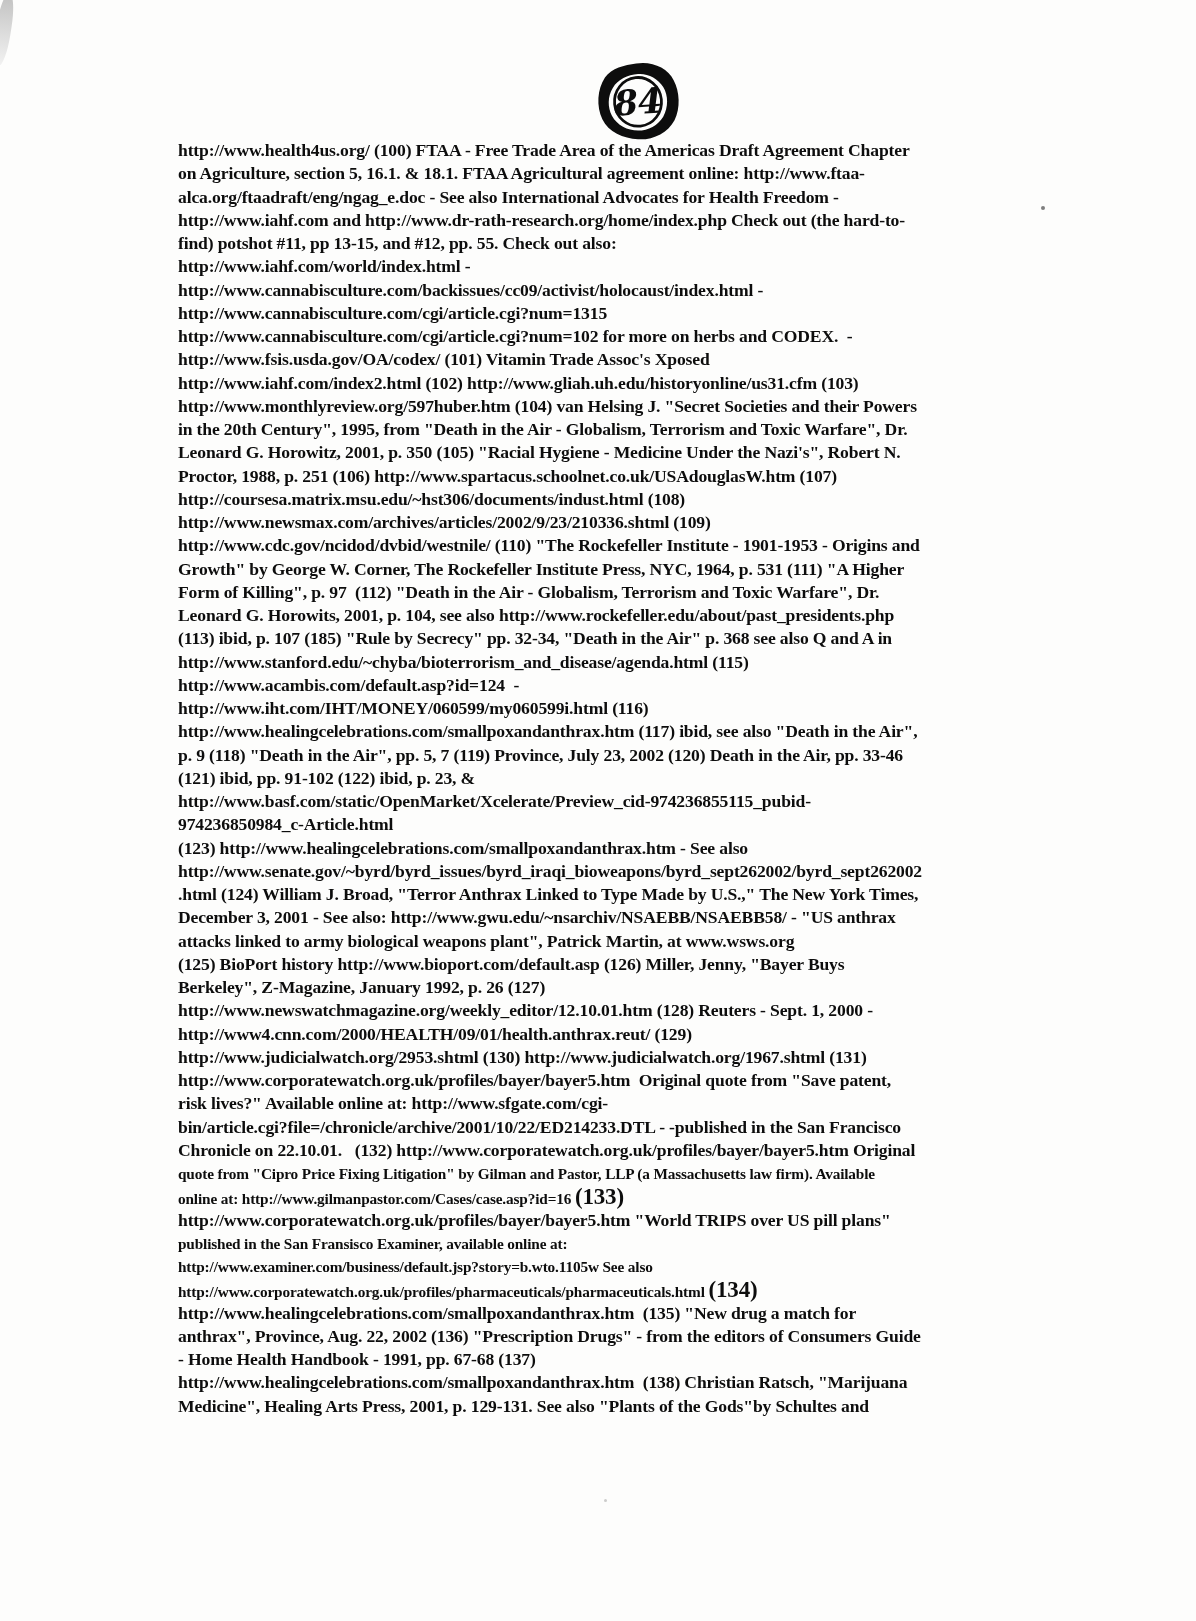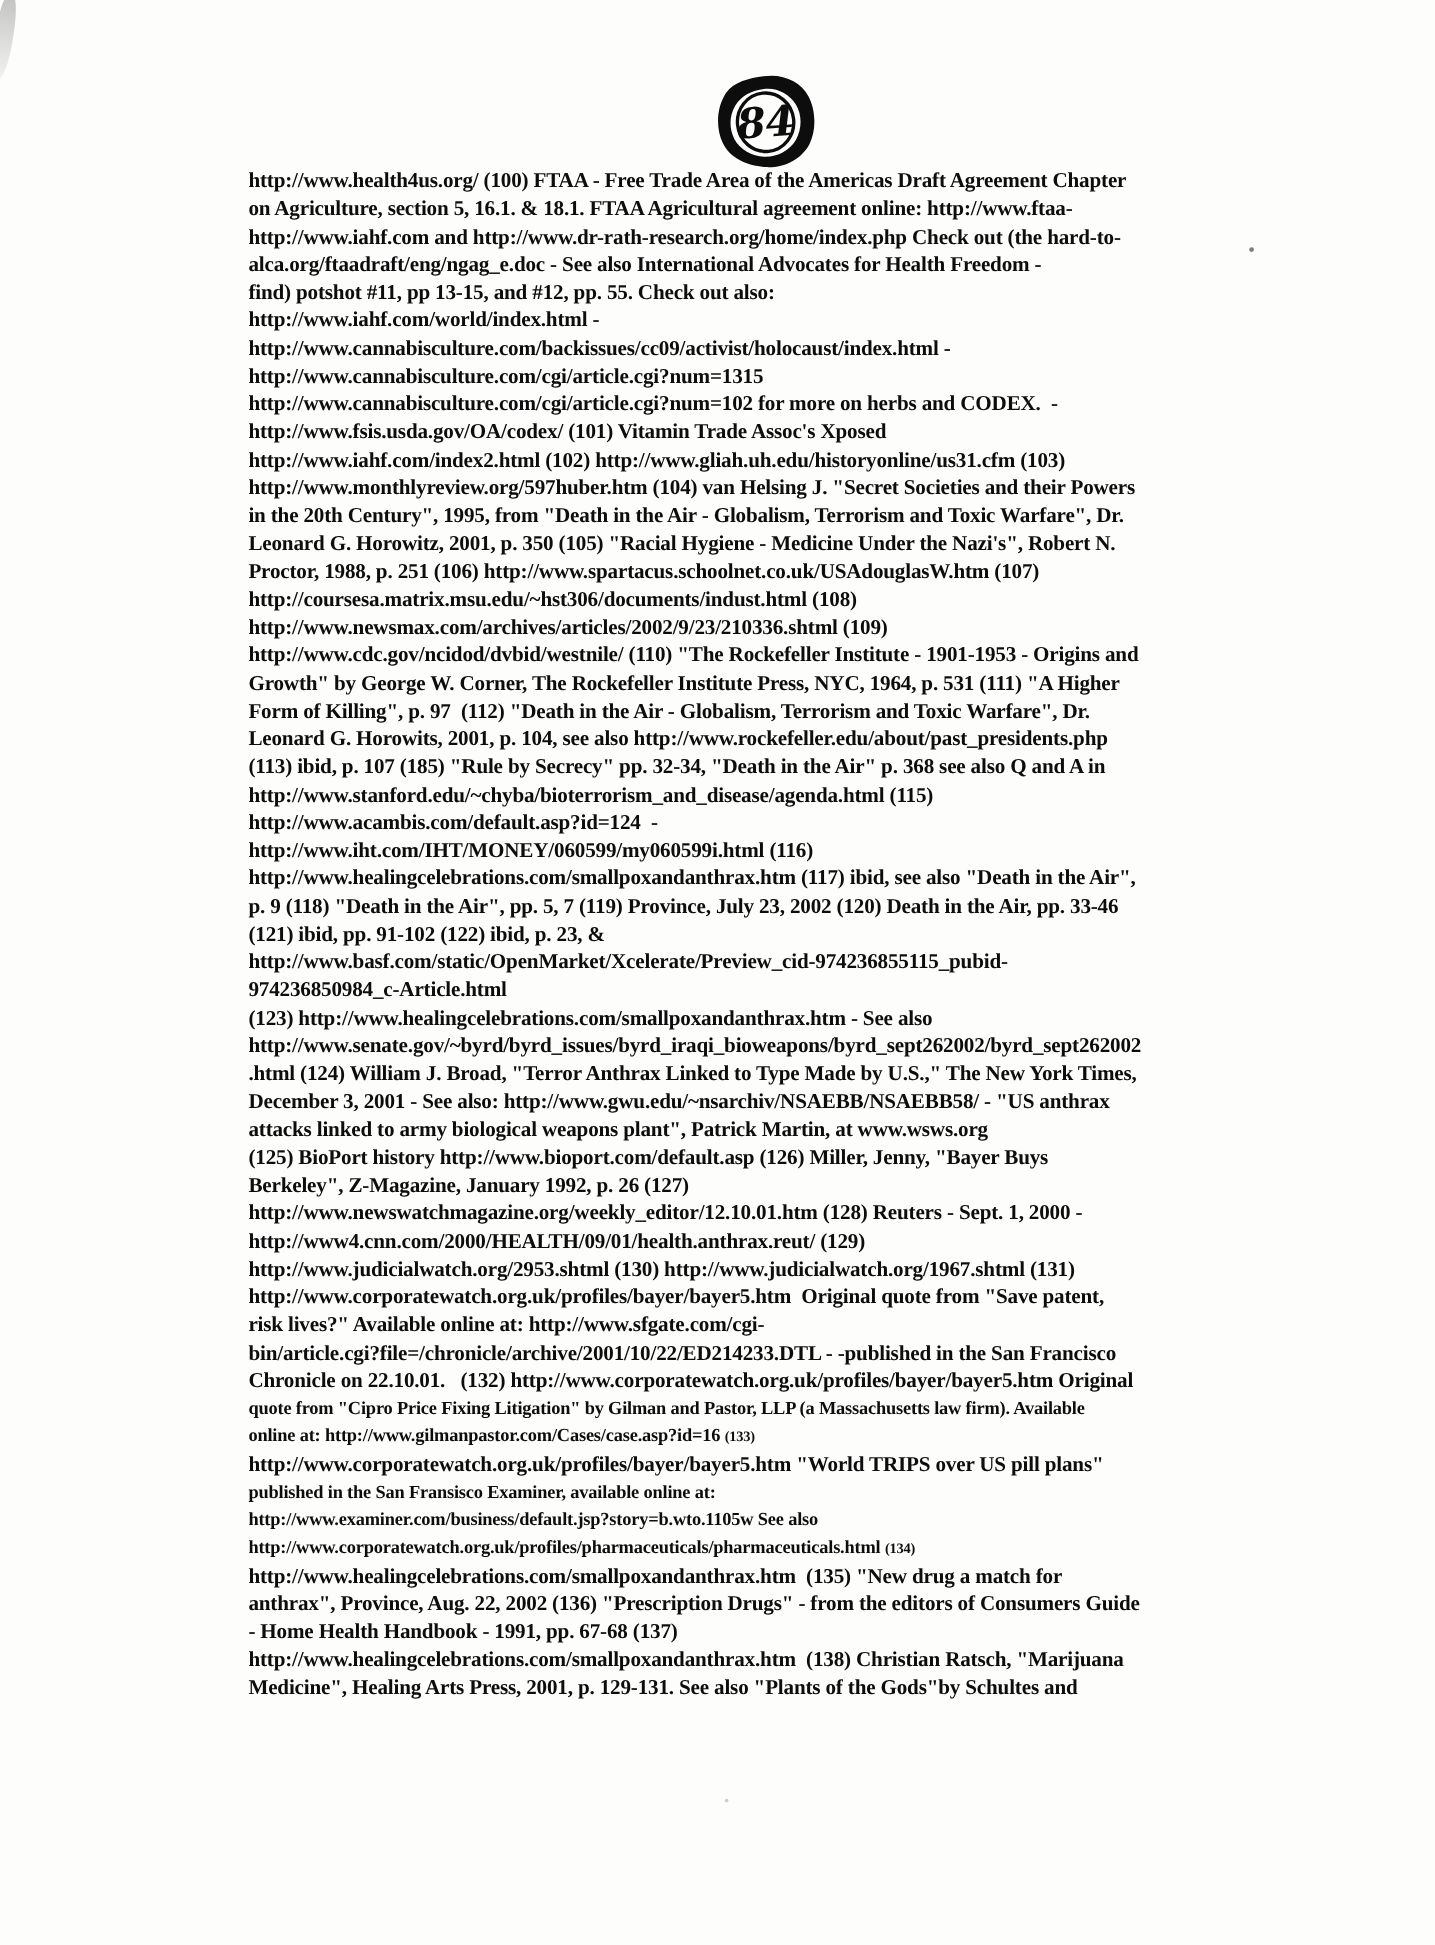--- a/index.html
+++ b/index.html
@@ -9,34 +9,33 @@
     height: 1621px;
     background: #fdfdfc;
     overflow: hidden;
     font-family: "Liberation Serif", "DejaVu Serif", serif;
   }
   .text-block {
     position: absolute;
     left: 178px;
     top: 139px;
     width: 885px;
-    margin-left: 29px;
   }
   .line {
     white-space: pre;
     font-weight: bold;
     color: #0d0d0d;
     font-size: 17.6px;
     line-height: 23.25px;
     height: 23.25px;
     letter-spacing: -0.15px;
   }
   .line.small { font-size: 15.3px; }
   .line .i  { }
-  .line .lg { font-size: 12px; }
+  .line .lg { font-size: 23px; }
   .stamp {
     position: absolute;
     left: 594px;
     top: 61px;
     width: 88px;
     height: 80px;
   }
   .corner-artifact {
     position: absolute;
     left: -4px;
@@ -69,22 +68,22 @@
   <svg class="stamp" viewBox="0 0 100 92">
     <path d="M48,3 C66,0 84,8 91,22 C98,35 99,54 92,68 C84,83 67,91 50,90 C33,89 16,82 9,67 C2,52 3,33 12,19 C20,8 34,5 48,3 Z
              M50,15 C38,16 27,21 21,31 C15,41 15,53 20,63 C26,74 38,80 50,80 C62,80 73,74 79,64 C85,53 85,40 79,30 C73,20 61,14 50,15 Z" fill="#0d0d0d" fill-rule="evenodd"></path>
     <ellipse cx="50" cy="47" rx="27" ry="28" fill="none" stroke="#0d0d0d" stroke-width="3.2" transform="rotate(-6 50 47)"></ellipse>
     <text x="50" y="61" text-anchor="middle" font-family="DejaVu Serif, Liberation Serif, serif" font-size="40" font-weight="bold" font-style="italic" fill="#0d0d0d" transform="rotate(-4 50 47)">84</text>
   </svg>
 
   <div class="text-block">
       <div class="line"><span>http://www.health4us.org/ (100) FTAA - Free Trade Area of the Americas Draft Agreement Chapter</span></div>
       <div class="line"><span>on Agriculture, section 5, 16.1. &amp; 18.1. FTAA Agricultural agreement online: http://www.ftaa-</span></div>
+      <div class="line"><span>alca.org/ftaadraft/eng/ngag_e.doc - See also International Advocates for Health Freedom -</span></div>
       <div class="line"><span>http://www.iahf.com and http://www.dr-rath-research.org/home/index.php Check out (the hard-to-</span></div>
-      <div class="line"><span>alca.org/ftaadraft/eng/ngag_e.doc - See also International Advocates for Health Freedom -</span></div>
       <div class="line"><span>find) potshot #11, pp 13-15, and #12, pp. 55. Check out also:</span></div>
       <div class="line"><span>http://www.iahf.com/world/index.html -</span></div>
       <div class="line"><span>http://www.cannabisculture.com/backissues/cc09/activist/holocaust/index.html -</span></div>
       <div class="line"><span>http://www.cannabisculture.com/cgi/article.cgi?num=1315</span></div>
       <div class="line"><span>http://www.cannabisculture.com/cgi/article.cgi?num=102 for more on herbs and CODEX.  -</span></div>
       <div class="line"><span>http://www.fsis.usda.gov/OA/codex/ (101) Vitamin Trade Assoc's Xposed</span></div>
       <div class="line"><span>http://www.iahf.com/index2.html (102) http://www.gliah.uh.edu/historyonline/us31.cfm (103)</span></div>
       <div class="line"><span>http://www.monthlyreview.org/597huber.htm (104) van Helsing J. "Secret Societies and their Powers</span></div>
       <div class="line"><span>in the 20th Century", 1995, from "Death in the Air - Globalism, Terrorism and Toxic Warfare", Dr.</span></div>
       <div class="line"><span>Leonard G. Horowitz, 2001, p. 350 (105) "Racial Hygiene - Medicine Under the Nazi's", Robert N.</span></div>

